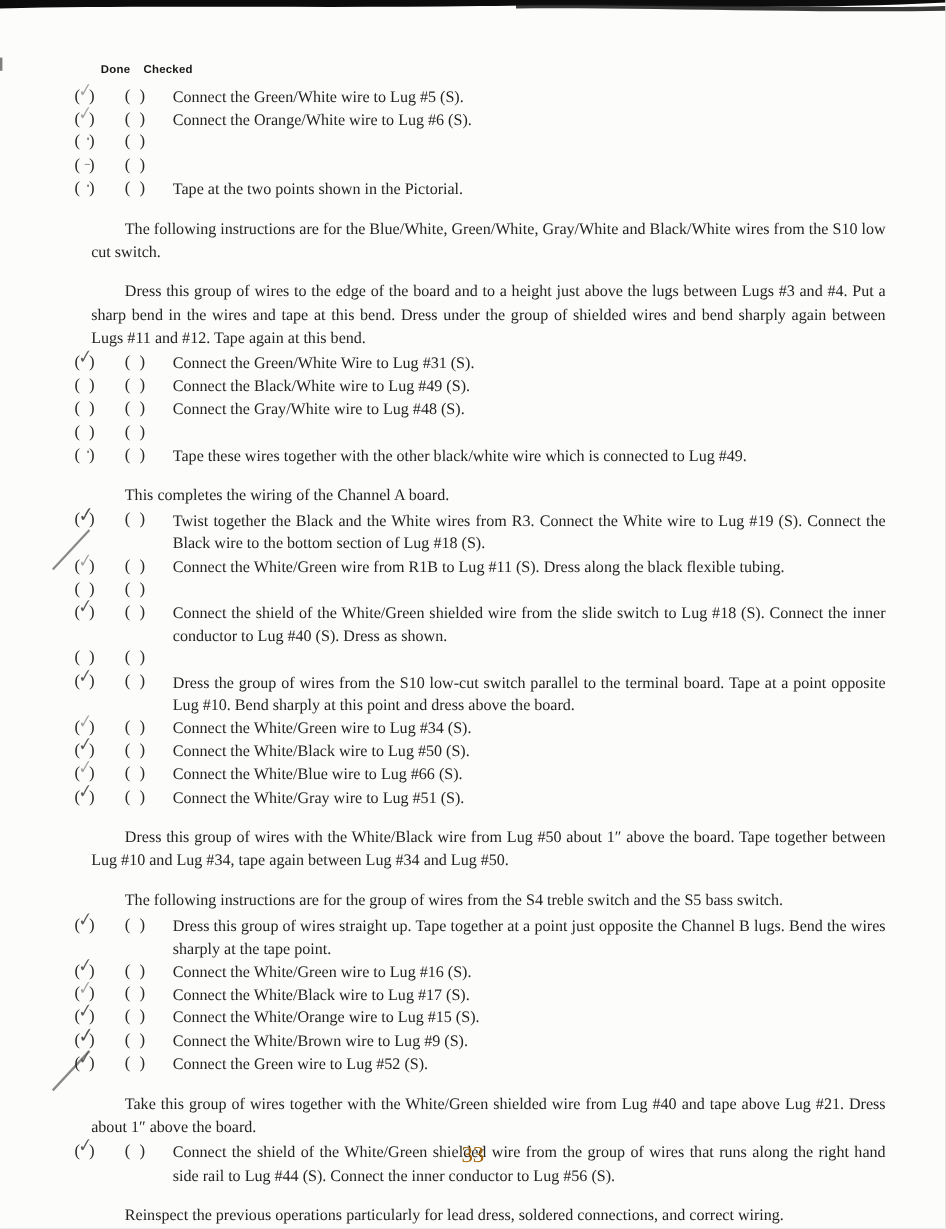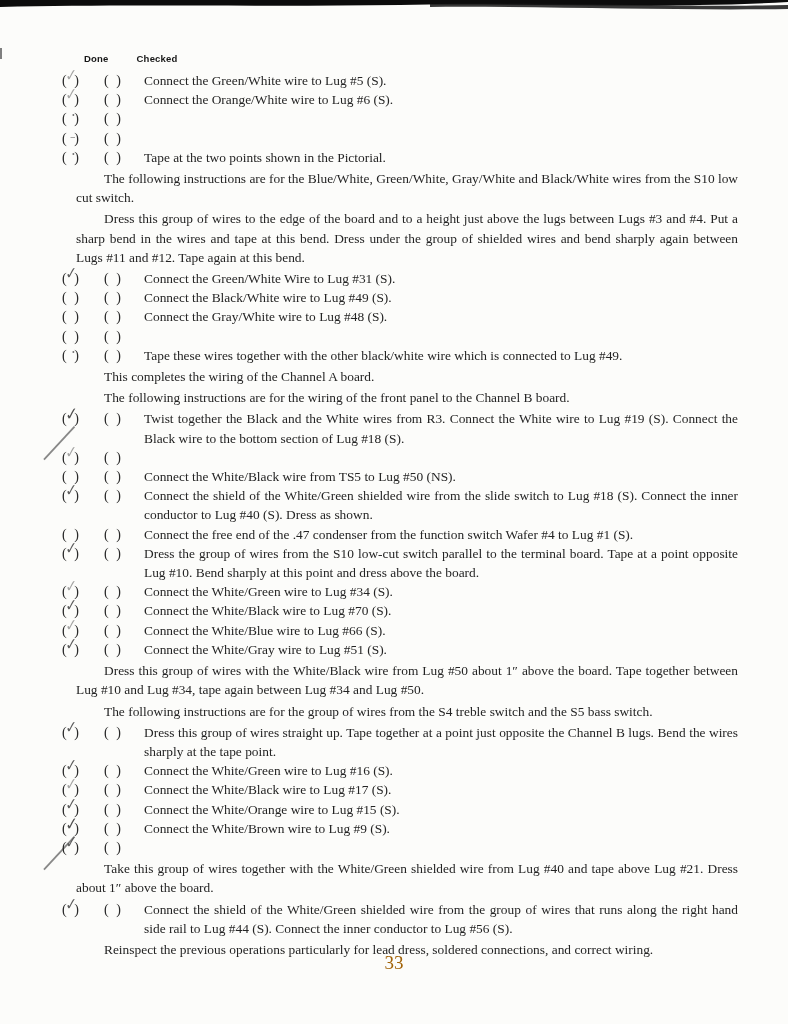--- a/index.html
+++ b/index.html
@@ -12,32 +12,32 @@
     overflow:hidden;
     box-shadow:0 0 4px rgba(0,0,0,.3);
   }
   .scan-top{position:absolute;top:0;left:0;width:788px;height:12px;pointer-events:none;}
   .edge-tick{position:absolute;left:0;top:48px;width:2px;height:11px;background:#4a4a4a;opacity:.7;}
   .col-headers{
     position:absolute;top:53px;left:84px;
     font-family:"Liberation Sans", sans-serif;
     font-weight:bold;font-size:9.5px;color:#161616;letter-spacing:.2px;
   }
-  .col-headers .h-checked{margin-left:28px;}
+  .col-headers .h-checked{margin-left:11px;}
   .content{
     position:absolute;top:71px;left:62px;right:50px;
     font-size:13.4px;line-height:19.2px;
   }
   .item{display:grid;grid-template-columns:42px 40px 1fr;align-items:start;}
   .paren{
     position:relative;white-space:pre;
     font-size:14px;letter-spacing:2px;color:#2a2a2a;
   }
   .itext{text-align:justify;}
-  .para{margin:2px 0 2px 14px;text-indent:28px;text-align:justify;}
+  .para{margin:14px 0 2px 14px;text-indent:28px;text-align:justify;}
   
   .mark{
     position:absolute;pointer-events:none;
     font-family:"DejaVu Sans", sans-serif;
   }
   .mark.check, .mark.check-light, .mark.check-long{
     left:3px;top:-5px;font-size:15px;color:#5d5d5d;
     transform:rotate(-12deg) skewX(-8deg);
   }
   .mark.check-light{opacity:.55;}
@@ -113,59 +113,57 @@
       <div class="item">
         <span class="paren done">( )</span>
         <span class="paren chk">( )</span>
       </div>
       <div class="item">
         <span class="paren done">( )<span class="mark dot">·</span></span>
         <span class="paren chk">( )</span>
         <span class="itext">Tape these wires together with the other black/white wire which is connected to Lug #49.</span>
       </div>
       <p class="para">This completes the wiring of the Channel A board.</p>
-      <p class="para">The following instructions are for the wiring of the front panel to the Channel B board.</p>
       <div class="item">
         <span class="paren done">( )<span class="mark check-long">✓<span class="tail"></span></span></span>
         <span class="paren chk">( )</span>
         <span class="itext">Twist together the Black and the White wires from R3. Connect the White wire to Lug #19 (S). Connect the Black wire to the bottom section of Lug #18 (S).</span>
       </div>
       <div class="item">
         <span class="paren done">( )<span class="mark check-light">✓</span></span>
         <span class="paren chk">( )</span>
-      </div>
-      <div class="item">
-        <span class="paren done">( )</span>
-        <span class="paren chk">( )</span>
-        <span class="itext">Connect the White/Black wire from TS5 to Lug #50 (NS).</span>
+        <span class="itext">Connect the White/Green wire from R1B to Lug #11 (S). Dress along the black flexible tubing.</span>
+      </div>
+      <div class="item">
+        <span class="paren done">( )</span>
+        <span class="paren chk">( )</span>
       </div>
       <div class="item">
         <span class="paren done">( )<span class="mark check">✓</span></span>
         <span class="paren chk">( )</span>
         <span class="itext">Connect the shield of the White/Green shielded wire from the slide switch to Lug #18 (S). Connect the inner conductor to Lug #40 (S). Dress as shown.</span>
       </div>
       <div class="item">
         <span class="paren done">( )</span>
         <span class="paren chk">( )</span>
-        <span class="itext">Connect the free end of the .47 condenser from the function switch Wafer #4 to Lug #1 (S).</span>
       </div>
       <div class="item">
         <span class="paren done">( )<span class="mark check">✓</span></span>
         <span class="paren chk">( )</span>
         <span class="itext">Dress the group of wires from the S10 low-cut switch parallel to the terminal board. Tape at a point opposite Lug #10. Bend sharply at this point and dress above the board.</span>
       </div>
       <div class="item">
         <span class="paren done">( )<span class="mark check-light">✓</span></span>
         <span class="paren chk">( )</span>
         <span class="itext">Connect the White/Green wire to Lug #34 (S).</span>
       </div>
       <div class="item">
         <span class="paren done">( )<span class="mark check">✓</span></span>
         <span class="paren chk">( )</span>
-        <span class="itext">Connect the White/Black wire to Lug #70 (S).</span>
+        <span class="itext">Connect the White/Black wire to Lug #50 (S).</span>
       </div>
       <div class="item">
         <span class="paren done">( )<span class="mark check-light">✓</span></span>
         <span class="paren chk">( )</span>
         <span class="itext">Connect the White/Blue wire to Lug #66 (S).</span>
       </div>
       <div class="item">
         <span class="paren done">( )<span class="mark check">✓</span></span>
         <span class="paren chk">( )</span>
         <span class="itext">Connect the White/Gray wire to Lug #51 (S).</span>
@@ -193,20 +191,21 @@
         <span class="itext">Connect the White/Orange wire to Lug #15 (S).</span>
       </div>
       <div class="item">
         <span class="paren done">( )<span class="mark check-long">✓<span class="tail"></span></span></span>
         <span class="paren chk">( )</span>
         <span class="itext">Connect the White/Brown wire to Lug #9 (S).</span>
       </div>
       <div class="item">
         <span class="paren done">( )<span class="mark check">✓</span></span>
         <span class="paren chk">( )</span>
+        <span class="itext">Connect the Green wire to Lug #52 (S).</span>
       </div>
       <p class="para">Take this group of wires together with the White/Green shielded wire from Lug #40 and tape above Lug #21. Dress about 1″ above the board.</p>
       <div class="item">
         <span class="paren done">( )<span class="mark check">✓</span></span>
         <span class="paren chk">( )</span>
         <span class="itext">Connect the shield of the White/Green shielded wire from the group of wires that runs along the right hand side rail to Lug #44 (S). Connect the inner conductor to Lug #56 (S).</span>
       </div>
       <p class="para">Reinspect the previous operations particularly for lead dress, soldered connections, and correct wiring.</p>
     </div>
 

